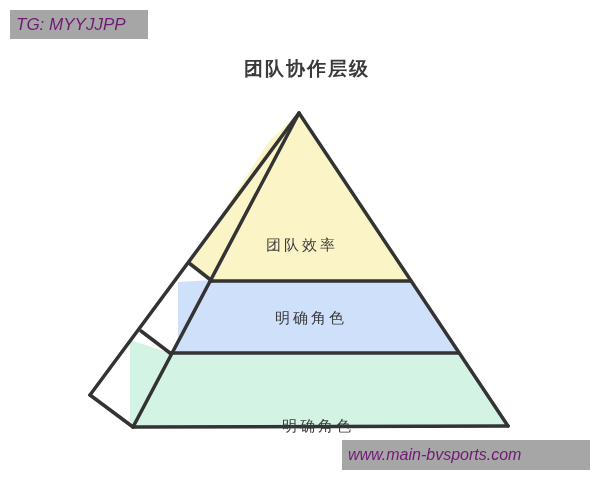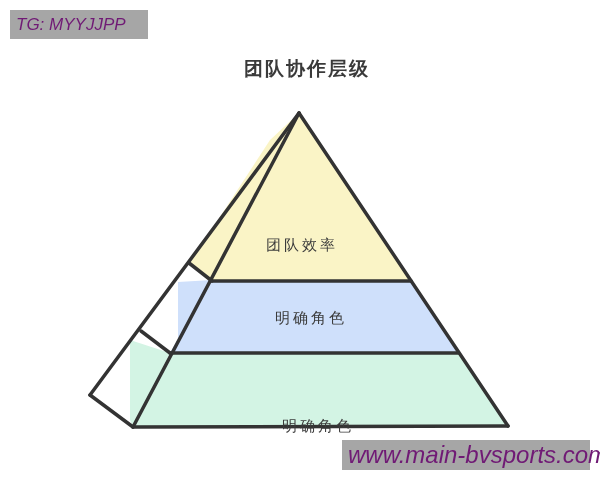--- a/index.html
+++ b/index.html
@@ -9,21 +9,21 @@
     font-family: "DejaVu Serif", serif;
   }
   .watermark {
     position: absolute; background: #a6a6a6; color: #701a75;
     font-family: "Liberation Sans", sans-serif; font-size: 17px;
     line-height: 29px; padding: 0 6px; box-sizing: border-box;
     white-space: nowrap;
     font-style: italic;
   }
   #wm-top { left: 10px; top: 10px; width: 138px; height: 29px; }
-  #wm-bottom { left: 342px; top: 440px; width: 248px; height: 30px; font-size: 24px; line-height: 30px; }
+  #wm-bottom { left: 342px; top: 440px; width: 248px; height: 30px; font-size: 16px; line-height: 30px; }
   .title {
     position: absolute; left: 7px; width: 600px; top: 56px; text-align: center;
     font-family: "DejaVu Sans", sans-serif; font-weight: bold; font-size: 19px;
     color: #3a3a3a; letter-spacing: 2px;
   }
   svg.pyramid { position: absolute; left: 0; top: 0; }
   .layer-label {
     position: absolute; font-family: Liberation Sans, sans-serif; font-size: 15px;
     color: #3b3b3b; letter-spacing: 3px; text-align: center; width: 120px;
     transform: translateX(-50%);

